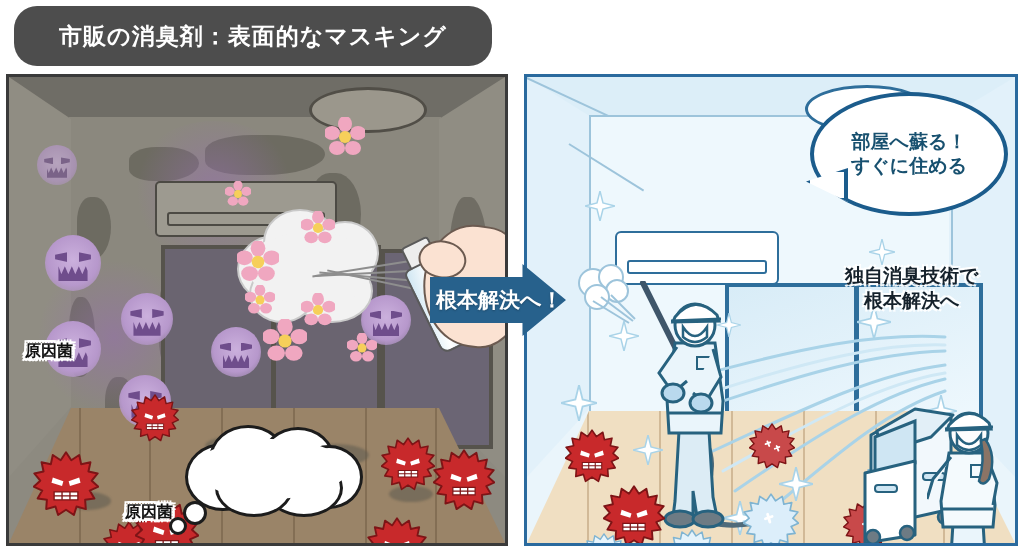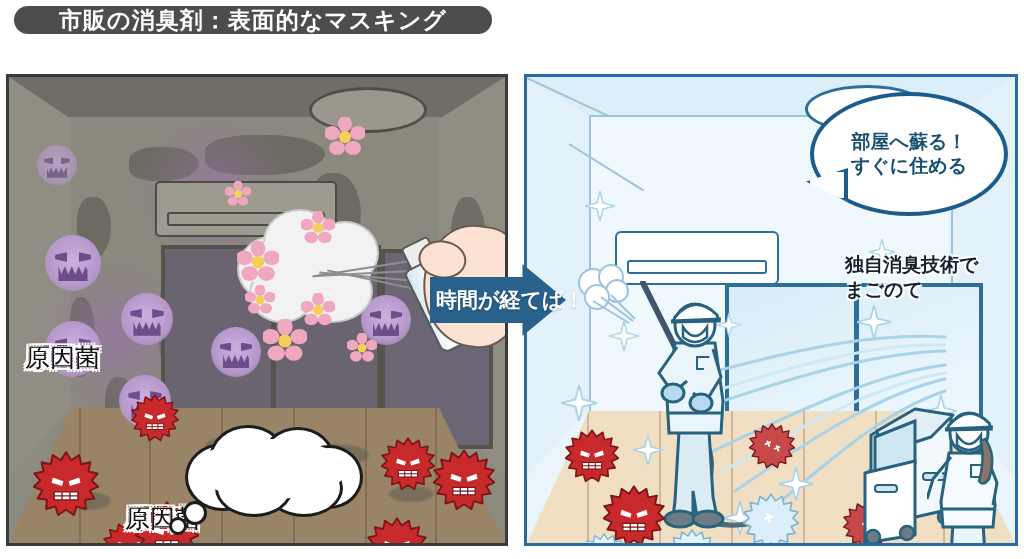--- a/index.html
+++ b/index.html
@@ -9,21 +9,21 @@
   body {
     width: 1024px; height: 559px;
     font-family: "Liberation Sans", "DejaVu Sans", sans-serif;
     overflow: hidden;
     position: relative;
   }
   .stage { position: absolute; left: 0; top: 0; width: 1024px; height: 559px; }
 
   
   .hdr {
-    position: absolute; top: 6px; height: 28px;
+    position: absolute; top: 6px; height: 60px;
     border-radius: 23px;
     display: flex; align-items: center; justify-content: center;
     color: #ffffff;
     font-weight: bold;
     letter-spacing: 1px;
     white-space: nowrap;
   }
   .hdr-left  { left: 14px;  width: 478px; background: #4d4d4d; font-size: 23px; }
   .hdr-right { left: 528px; width: 482px; background: #1a5c8f; font-size: 23px; }
 
@@ -161,21 +161,21 @@
   }
   .thought .lobe { position: absolute; background: #ffffff; border: 3px solid #1c1c1c; border-radius: 50%; }
   .thought .inner { position: absolute; left: 10px; top: 14px; right: 10px; bottom: 12px; background: #fff; border-radius: 50%; z-index: 3; }
   .thought .txt {
     position: absolute; z-index: 4; left: 0; right: 0; top: 16px;
     text-align: center; color: #141414; font-size: 19px; font-weight: bold; line-height: 1.3;
   }
   .thought .dot { position: absolute; background: #fff; border: 3px solid #1c1c1c; border-radius: 50%; z-index: 2; }
 
   .tag-white {
-    position: absolute; color: #111; font-size: 25px; font-weight: normal;
+    position: absolute; color: #111; font-size: 16px; font-weight: bold;
     text-shadow:
       -3px -3px 0 #fff, 3px -3px 0 #fff, -3px 3px 0 #fff, 3px 3px 0 #fff,
       0 -3px 0 #fff, 0 3px 0 #fff, -3px 0 0 #fff, 3px 0 0 #fff;
     white-space: nowrap;
   }
 
   
   .arrow {
     position: absolute; left: 430px; top: 264px; width: 136px; height: 72px; z-index: 40;
   }
@@ -554,21 +554,21 @@
       </div>
 
       <div class="tag-white" style="left:16px;top:264px;">原因菌</div>
       <div class="tag-white" style="left:116px;top:425px;">原因菌</div>
 
     </div>
   </div>
 
   <div class="arrow">
     <div class="shape"></div>
-    <div class="label">時間が経てば！</div>
+    <div class="label">根本解決へ！</div>
   </div>
 
   <div class="panel panel-right">
     <div class="r-room">
 
       <div class="r-ceil"></div>
       <div class="r-backwall"></div>
       <div class="r-wall-left"></div>
       <div class="r-wall-right"></div>
 
@@ -787,23 +787,23 @@
           <path d="M30 34 Q42 52 54 34 L54 44 Q42 54 30 44 Z" fill="#ffffff" stroke="#27627f" stroke-width="2.5"></path>
           <path d="M22 24 Q42 2 62 22 L64 28 L20 29 Z" fill="#ffffff" stroke="#27627f" stroke-width="3"></path>
           <path d="M18 28 L66 26" stroke="#27627f" stroke-width="3"></path>
           <path d="M58 38 Q70 54 62 78 Q56 86 52 80 Q58 60 54 40 Z" fill="#8a7466" stroke="#27627f" stroke-width="2.5"></path>
           <path d="M32 28 L38 28 M48 28 L54 28" stroke="#27627f" stroke-width="2"></path>
         </svg>
       </div>
 
       <div class="leader" style="left:42px;top:66px;width:88px;transform:rotate(32deg);"></div>
 
-      <div class="tag-dark" style="left:318px;top:175px;">
+      <div class="tag-dark" style="left:318px;top:186px;text-align:center;">
         <span>独自消臭技術で</span><br>
-        <span>まごのて</span>
+        <span>根本解決へ</span>
       </div>
 
     </div>
   </div>
 
   <div class="bubble">
     <div class="oval"></div>
     <div class="tail"></div>
     <div class="txt">
       <span>部屋へ蘇る！</span>

